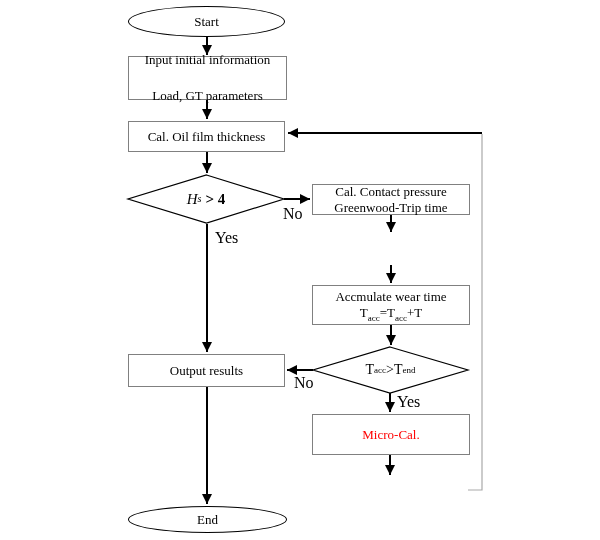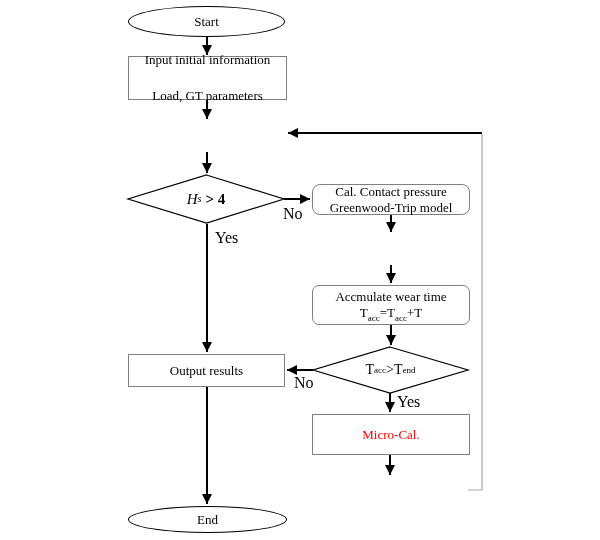--- a/index.html
+++ b/index.html
@@ -80,34 +80,37 @@
 
   <div class="node oval" style="left:128px; top:6px; width:157px; height:31px;">
     <span>Start</span>
   </div>
 
   <div class="node" style="left:128px; top:56px; width:159px; height:44px;gap:20px;">
     <span>Input initial information</span>
     <span>Load, GT parameters</span>
   </div>
 
+  <div class="node" style="left:128px; top:121px; width:157px; height:31px;">
+    <span>Cal. Oil film thickness</span>
+  </div>
 
   <div class="diamond-label" style="left:128px; top:175px; width:156px; height:48px;">
     <span class="hs-var">H</span>
       <sub class="hs-var" style="font-size:10px;">s</sub>
       <span class="hs-cond">&gt; 4</span>
   </div>
 
-  <div class="node" style="left:312px; top:184px; width:158px; height:31px;border-radius:8px;">
+  <div class="node" style="left:312px; top:184px; width:158px; height:31px;">
     <span>Cal. Contact pressure</span>
-    <span>Greenwood-Trip model</span>
+    <span>Greenwood-Trip time</span>
   </div>
 
 
-  <div class="node" style="left:312px; top:285px; width:158px; height:40px;border-radius:7px;">
+  <div class="node" style="left:312px; top:285px; width:158px; height:40px;">
     <span>Accmulate wear time</span>
     <span class="formula"><span>T</span><sub>acc</sub><span>=T</span><sub>acc</sub><span>+T</span></span>
   </div>
 
   <div class="diamond-label" style="left:313px; top:347px; width:155px; height:46px; font-size:14px;">
     <span>T</span>
       <sub>acc</sub>
       <span>&gt;T</span>
       <sub>end</sub>
   </div>

